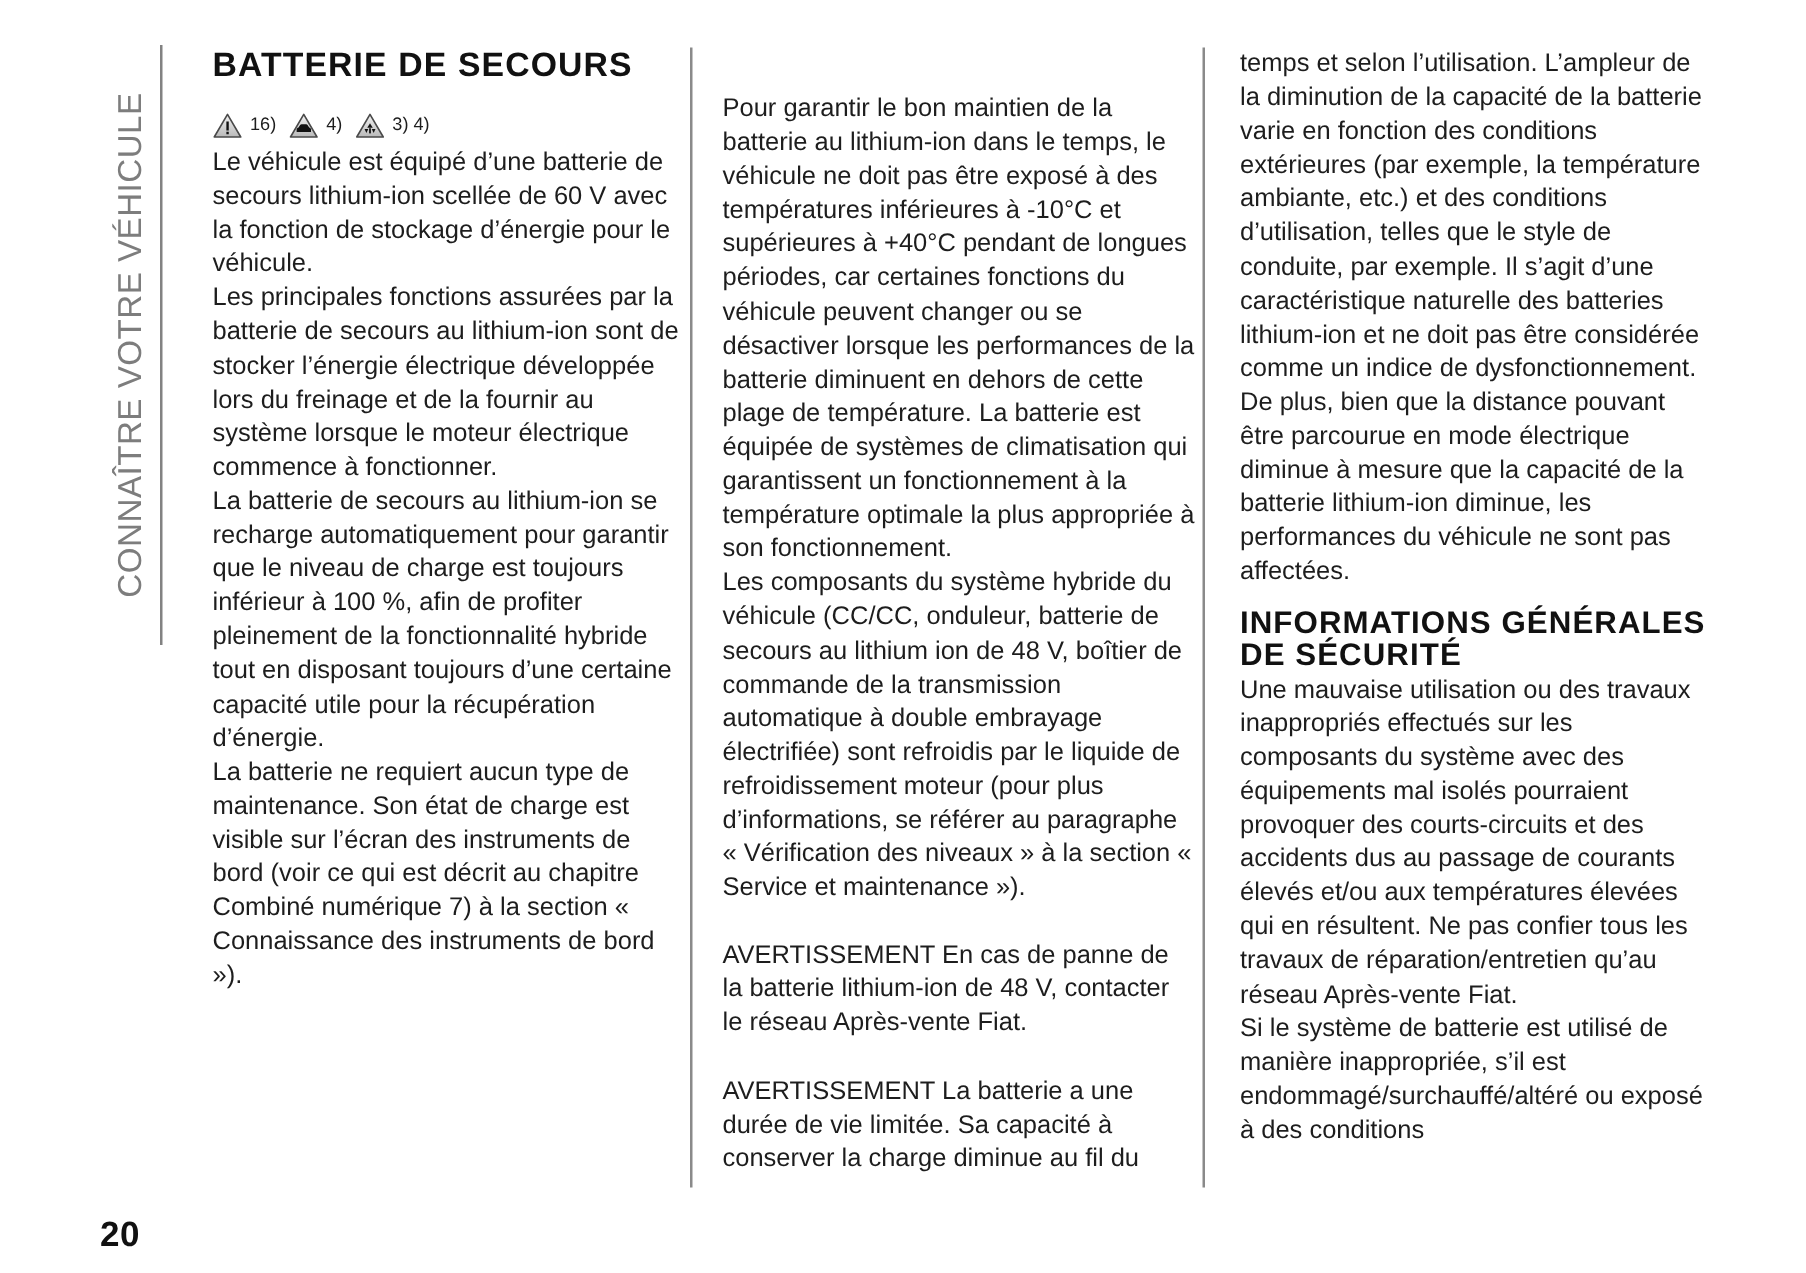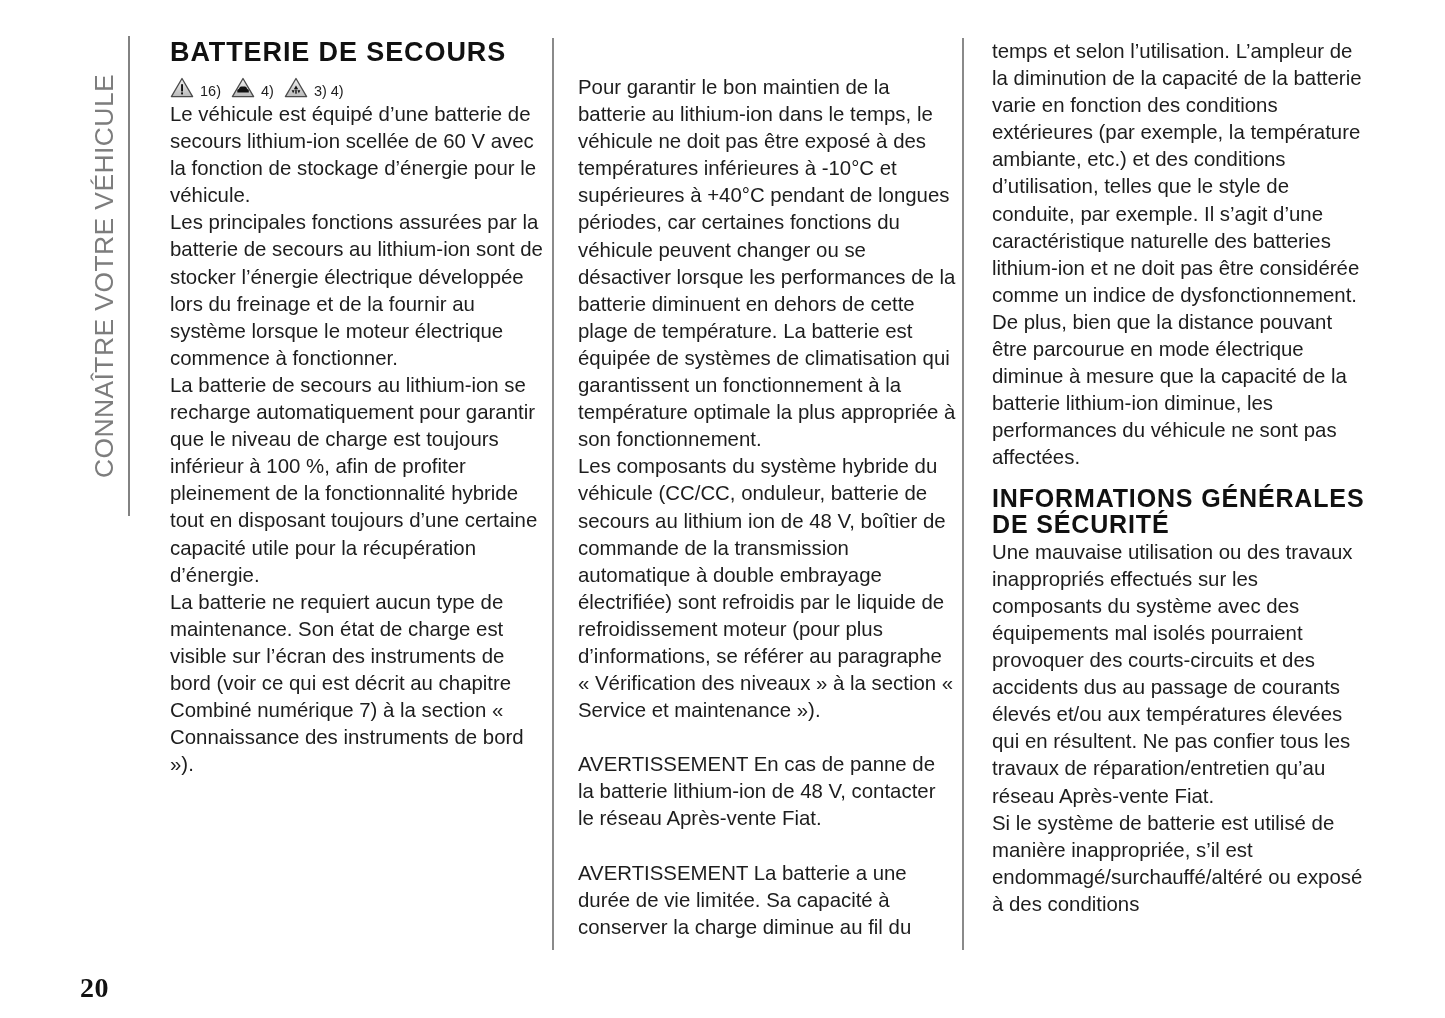--- a/index.html
+++ b/index.html
@@ -98,23 +98,23 @@
     line-height: 27.1px;
     text-align: left;
   }
   p.body + p.body { margin-top: 0; }
   .gap { height: 27px; }
   .gap-small { height: 13px; }
 
   
   .symbol-row {
     display: flex;
-    align-items: flex-end;
+    align-items: center;
     height: 28px;
-    margin: 4px 0 3px 0;
+    margin: 20px 0 3px 0;
     gap: 0;
   }
   .symbol-row .sym-icon {
     display: inline-block;
     width: 24px;
     height: 21px;
     position: relative;
     margin-right: 6px;
     flex: none;
   }
@@ -129,21 +129,20 @@
 
   
   .page-number {
     position: absolute;
     left: 80px;
     top: 972px;
     font-size: 28px;
     font-weight: bold;
     letter-spacing: 0.5px;
     color: #111111;
-    font-family: Liberation Serif, serif;
   }
 </style>
 </head>
 <body>
 
 <div class="page">
 
   <div class="chapter-tab">
     <div class="rule"></div>
     <div class="label">CONNAÎTRE VOTRE VÉHICULE</div>

